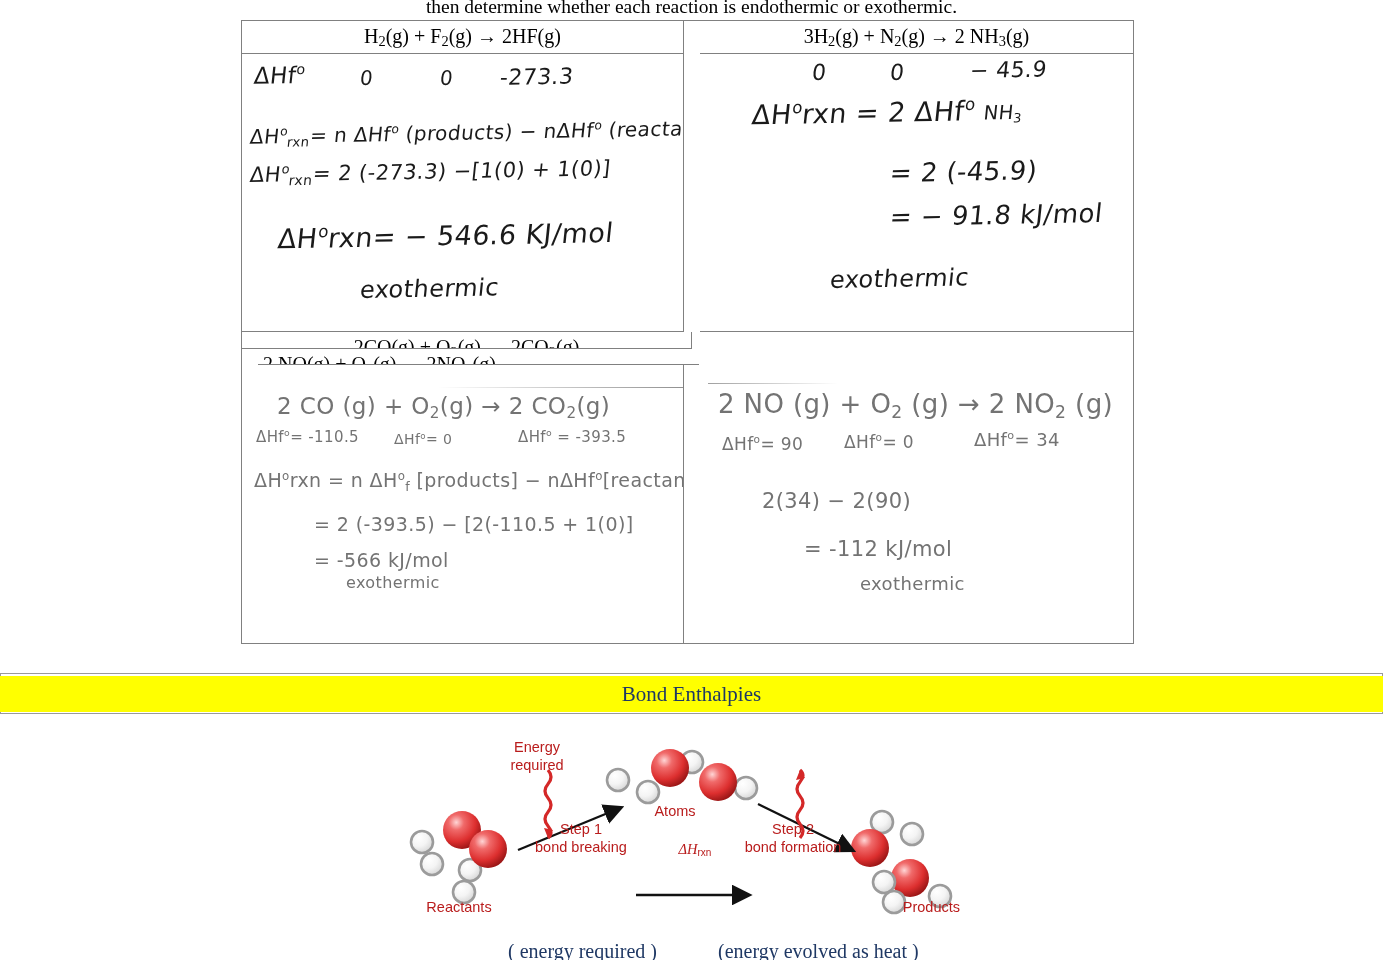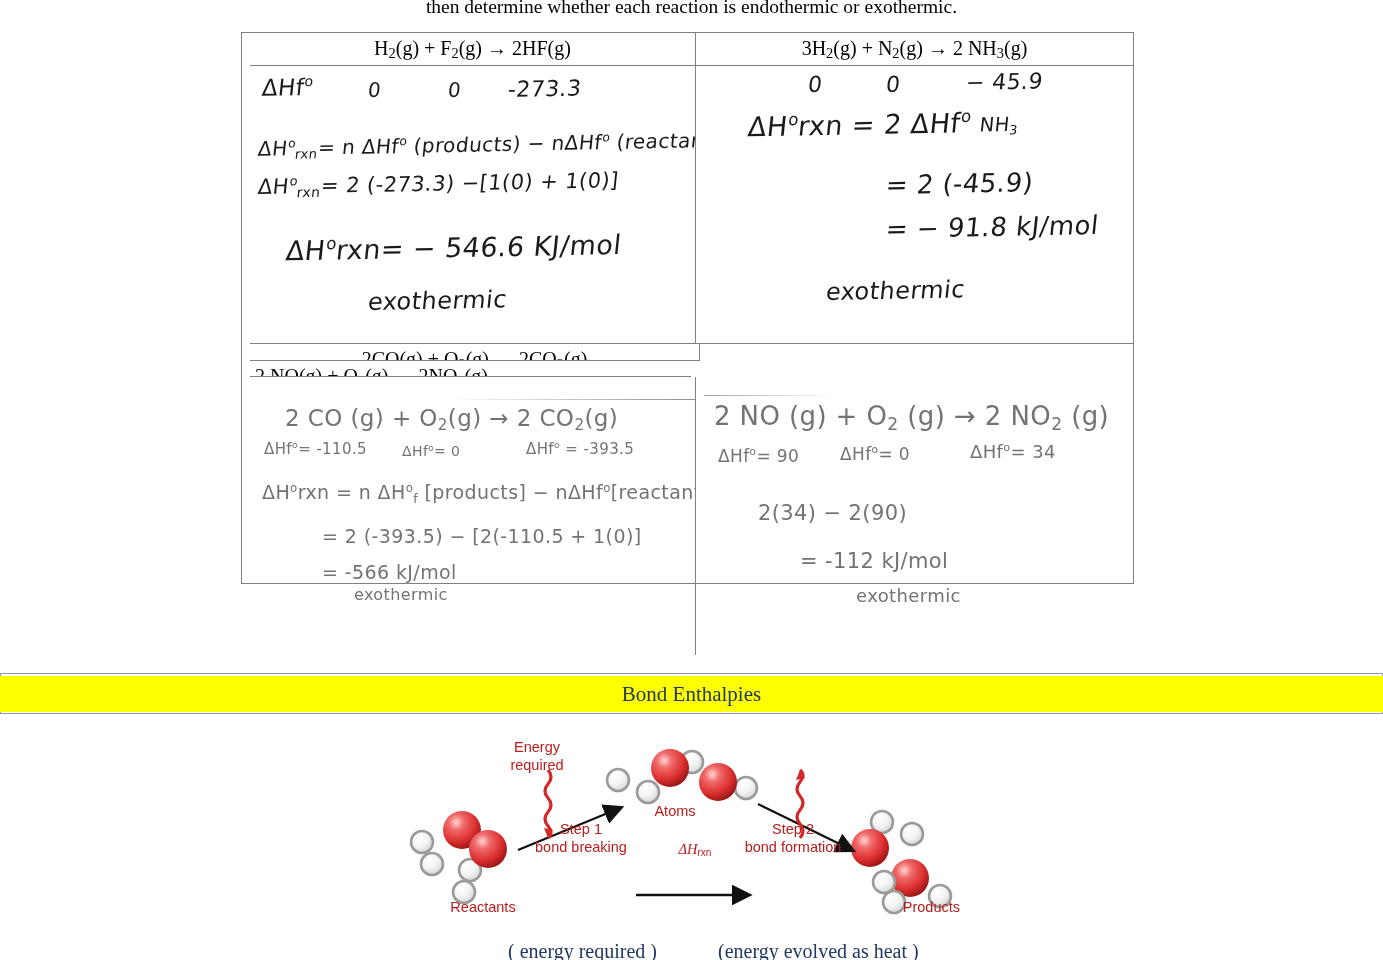--- a/index.html
+++ b/index.html
@@ -11,36 +11,35 @@
   }
   
   .instruction{
     position:absolute;left:0;top:-4px;width:1383px;
     text-align:center;font-size:19.5px;line-height:22px;
     font-family:"Liberation Serif", serif;
     white-space:nowrap;
   }
   
   .rxn-table{
-    position:absolute;left:241px;top:32px;
-    width:893px;height:552px;
+    position:absolute;left:241px;top:20px;
+    width:893px;height:624px;
     border:1px solid #808080;
     box-sizing:border-box;
-    padding-left:8px;
   }
   .tbl-row{display:flex;width:100%;box-sizing:border-box;}
   .tbl-row.header-row{height:33px;}
   .tbl-row.work-row-1{height:278px;}
   .tbl-row.header-row-2{height:33px;flex-direction:column;}
   .tbl-row.work-row-2{height:278px;}
   .cell{
     box-sizing:border-box;position:relative;overflow:hidden;
     border-right:1px solid #808080;
   }
-  .cell.last{border-right:none;}
+  .cell.last{border-right:none;margin-left:16px;}
   .tbl-row.header-row .cell,
   .tbl-row.header-row-2 .cell{border-bottom:1px solid #808080;}
   .tbl-row.work-row-1 .cell{border-bottom:1px solid #808080;}
   .col-a{width:450px;}
   .col-b{width:441px;}
   .hdr-text{
     font-size:20px;line-height:31px;height:31px;
     font-family:"Liberation Serif", serif;white-space:nowrap;
   }
   .hdr-center{text-align:center;}
@@ -266,21 +265,21 @@
     <span>Step 1</span><br>
     <span>bond breaking</span>
   </div>
 
   <div class="fig-label" style="left:318px;top:90px;width:150px;">
     <span>Step 2</span><br>
     <span>bond formation</span>
   </div>
 
   <div class="fig-label" style="left:240px;top:72px;width:70px;">Atoms</div>
-  <div class="fig-label" style="left:28px;top:168px;width:110px;">Reactants</div>
+  <div class="fig-label" style="left:4px;top:168px;width:110px;">Reactants</div>
   <div class="fig-label" style="left:450px;top:168px;width:110px;text-align:right;">Products</div>
 
   <div class="fig-label" style="left:250px;top:110px;width:90px;font-style:italic;">
     <span style="font-family:'Liberation Serif',serif;">ΔH</span><sub style="font-style:normal;font-size:10px;">rxn</sub>
   </div>
 </div>
 
 <div class="bottom-cut">
   <div class="bt" style="left:508px;">(  energy required   )</div>
   <div class="bt" style="left:718px;">(energy evolved as heat )</div>

